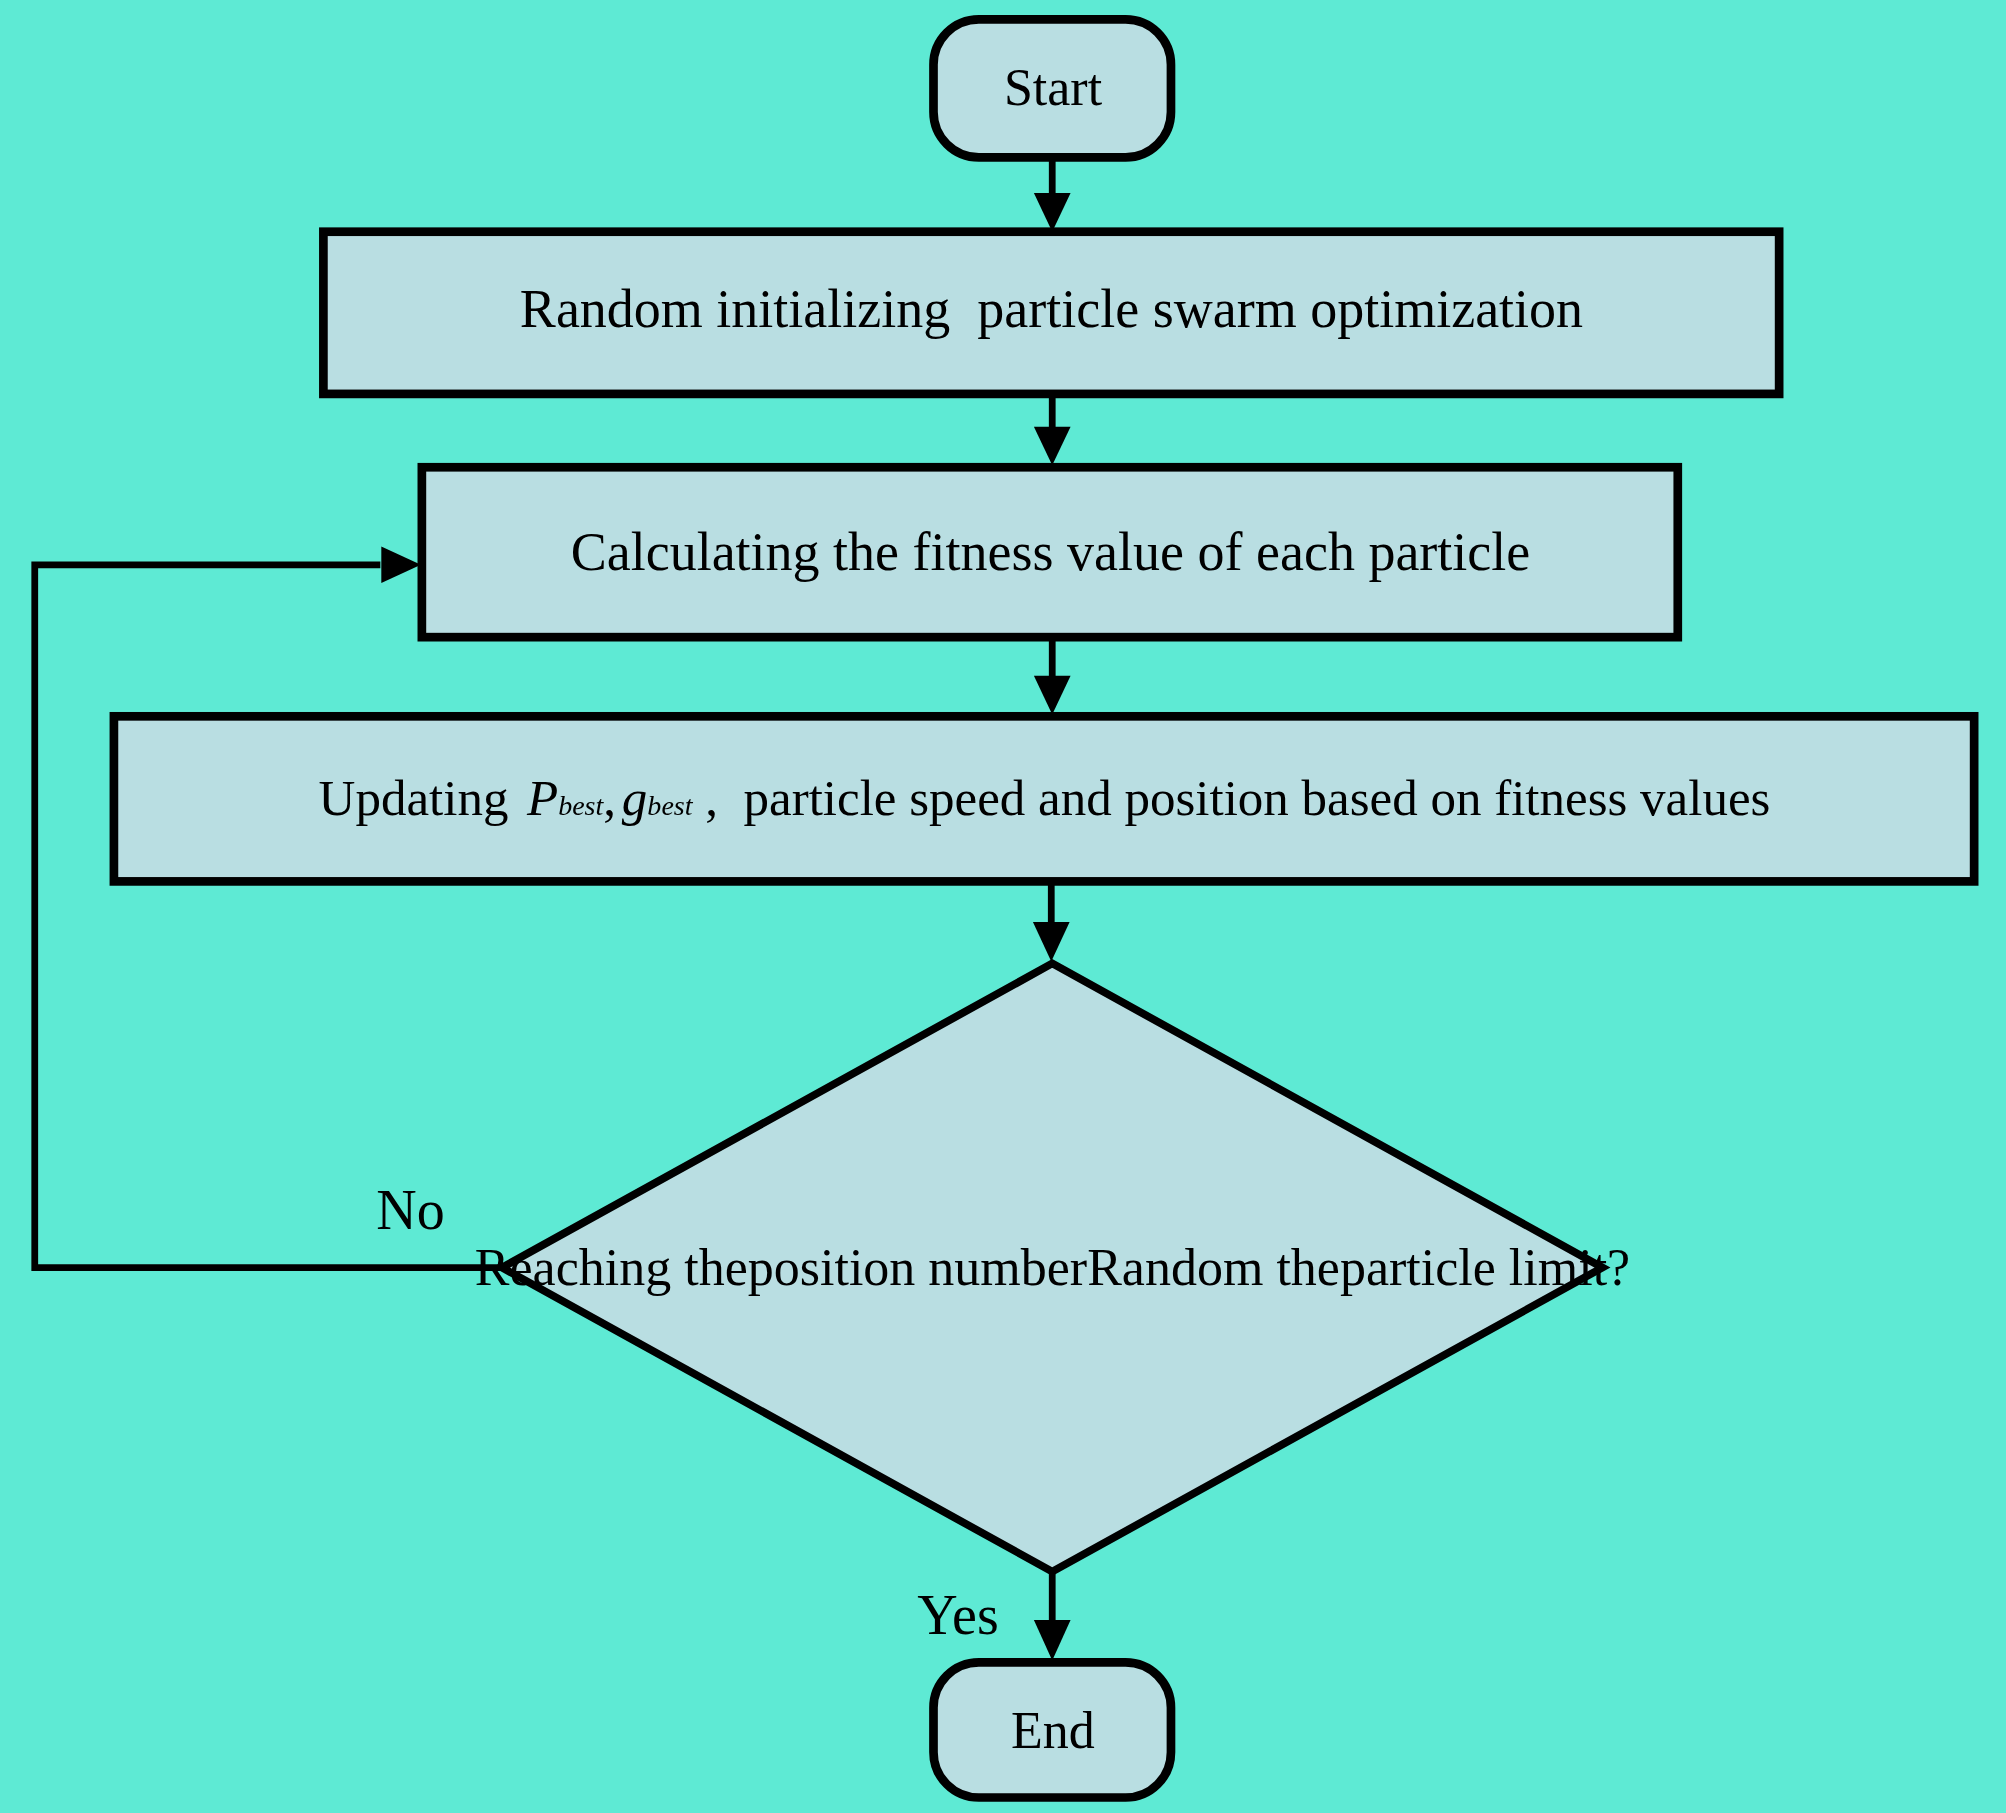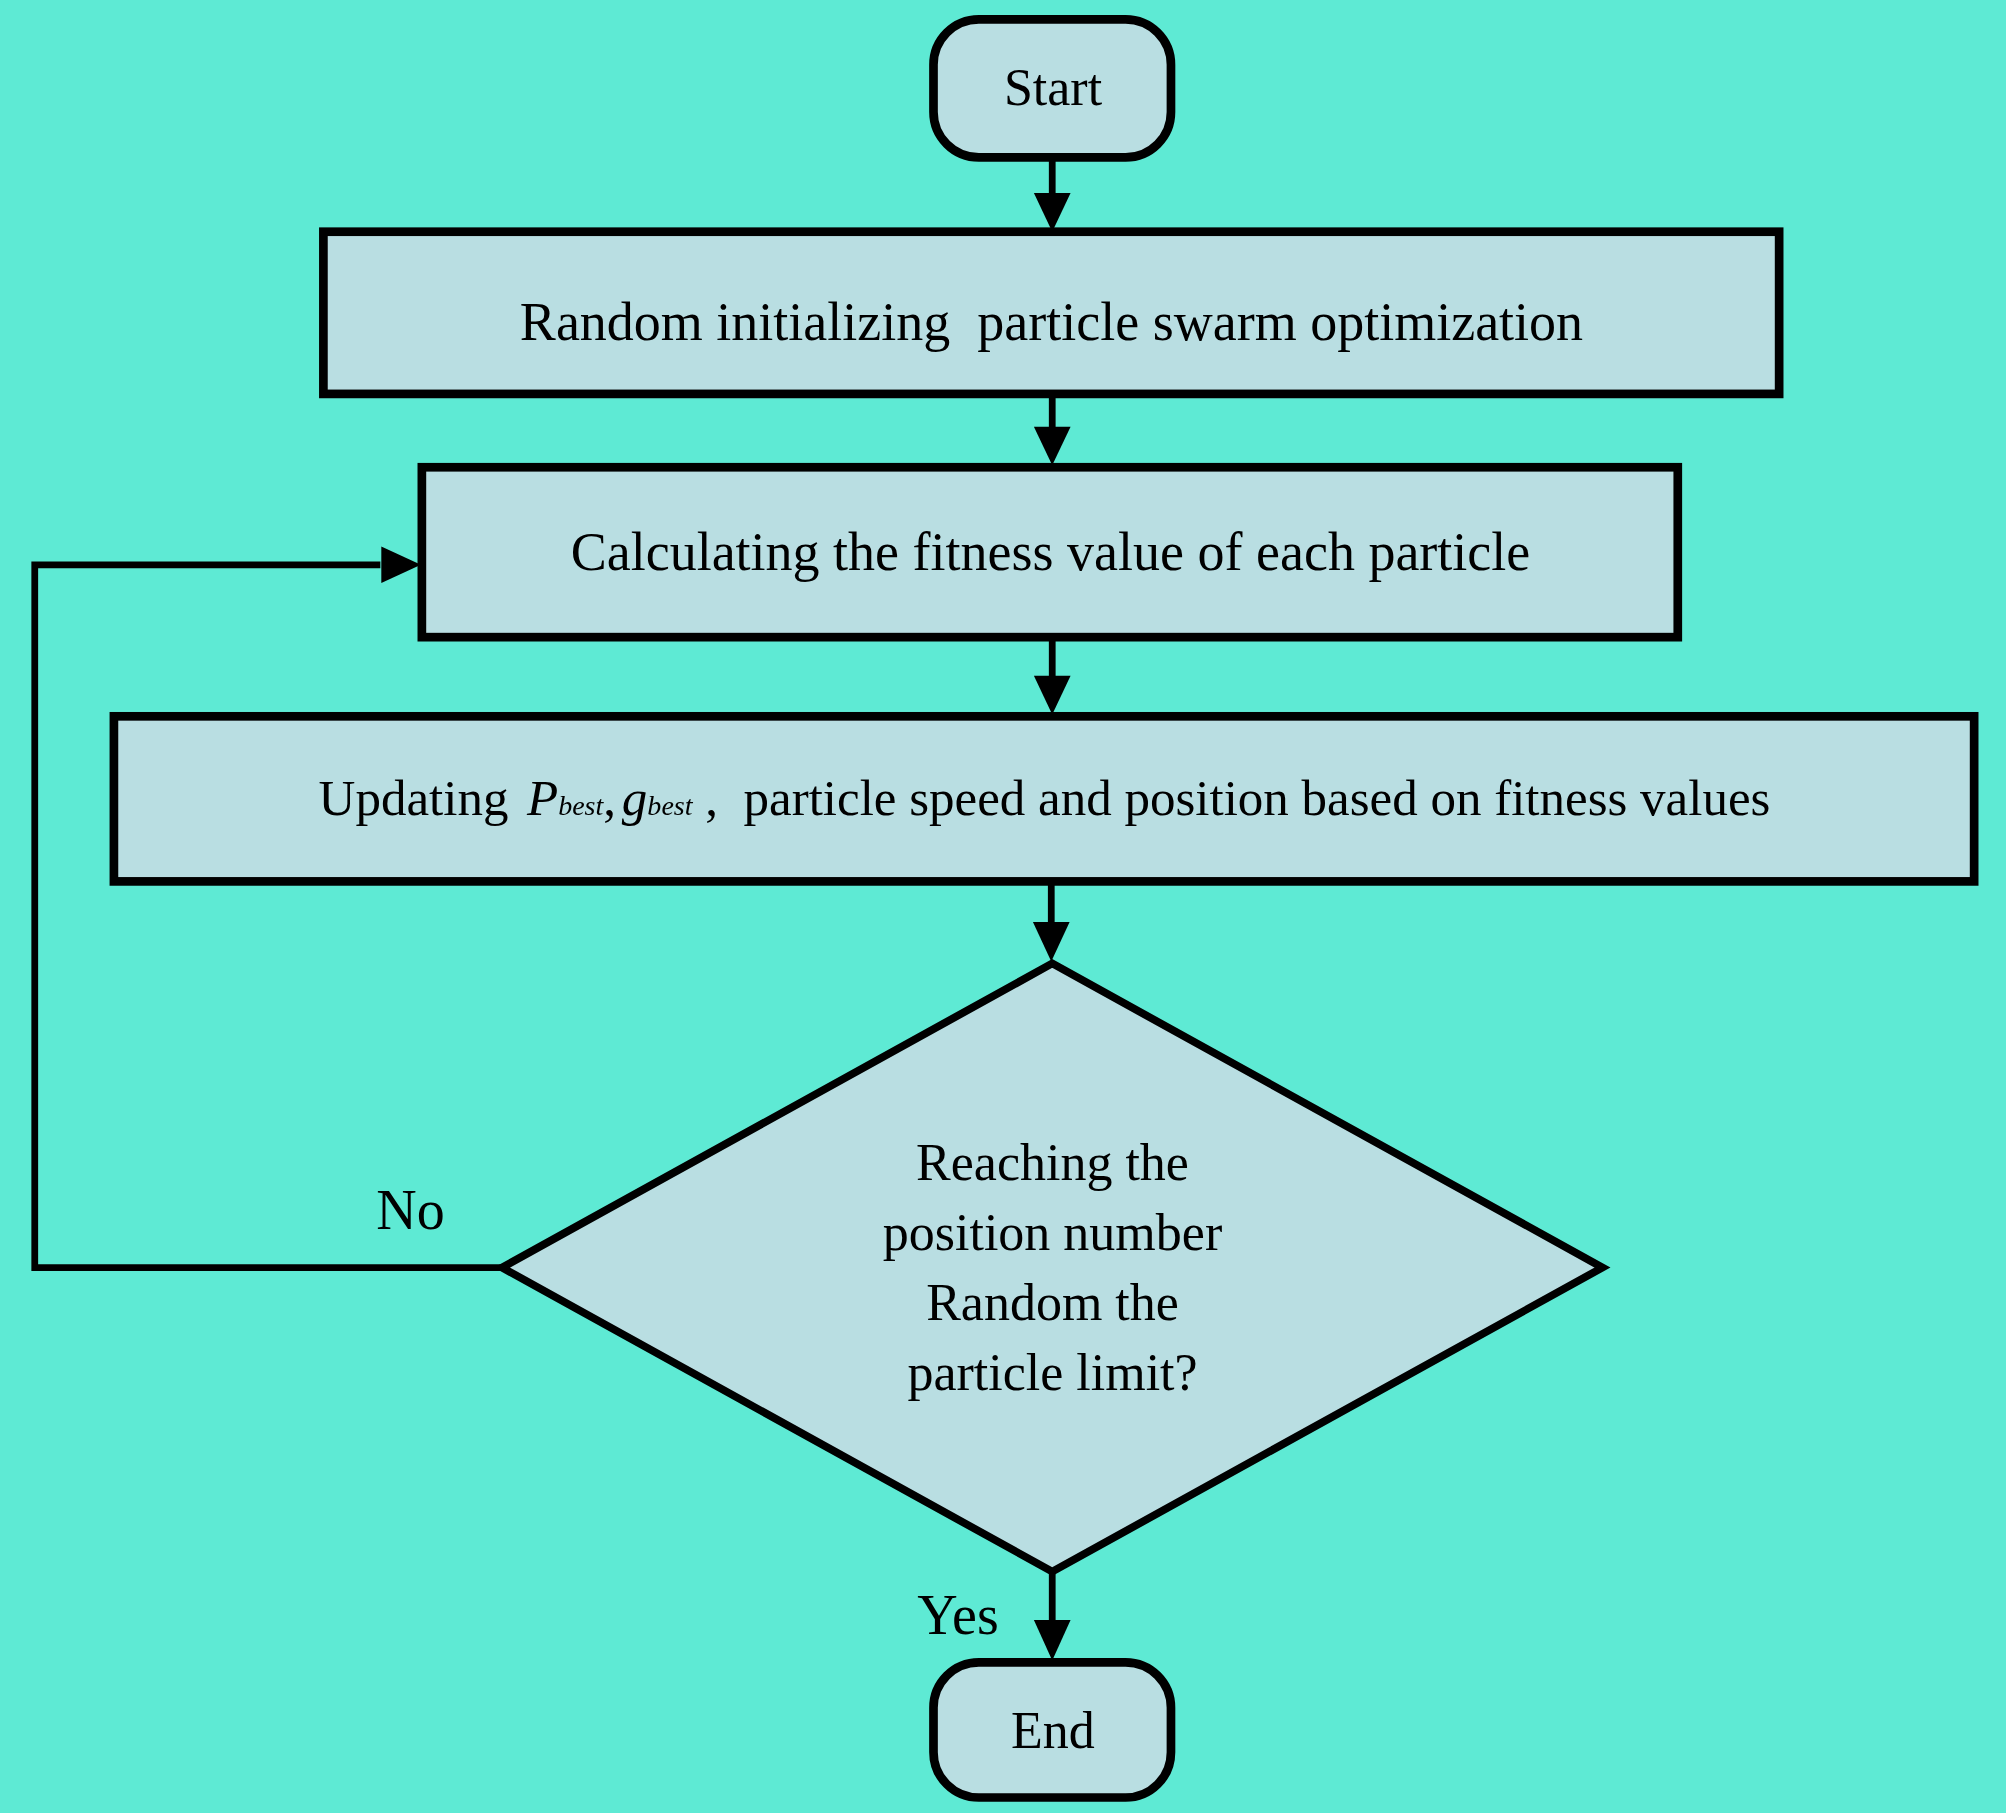--- a/index.html
+++ b/index.html
@@ -50,21 +50,20 @@
   .updating-label sub {
     font-style: italic;
     font-size: 0.55em;
     line-height: 0;
     position: relative;
     top: 0.28em;
   }
   .decision-label {
     font-size: 52px;
     line-height: 70px;
-    flex-direction: column;
     white-space: pre;
   }
   .edge-label {
     font-size: 56px;
   }
 </style>
 </head>
 <body>
 
 <div id="stage">
@@ -109,21 +108,21 @@
 
     <rect x="118" y="742" width="1927" height="171" fill="#b9dee2" stroke="#000000" stroke-width="9"></rect>
 
     <polygon points="1090,998 1660,1313 1090,1628 520,1313" fill="#b9dee2" stroke="#000000" stroke-width="8"></polygon>
 
     <rect x="967" y="1722" width="246" height="140" rx="47" ry="47" fill="#b9dee2" stroke="#000000" stroke-width="9"></rect>
   </svg>
 
   <div class="label terminator-label" style="left:934px; top:19.3px; width:238px; height:138px;">Start</div>
 
-  <div class="label process-label" style="left:333px; top:241px; width:1437px; height:162px;">Random initializing  particle swarm optimization</div>
+  <div class="label process-label" style="left:333px; top:228px; width:1437px; height:162px;">Random initializing  particle swarm optimization</div>
 
   <div class="label process-label" style="left:432px; top:467px; width:1237px; height:170px;">Calculating the fitness value of each particle</div>
 
   <div class="label updating-label" style="left:124px; top:716px; width:1841px; height:165px;">
     <span>Updating </span><span class="mvar">P</span><sub>best</sub><span>,</span><span class="mvar">g</span><sub>best</sub><span> , </span><span> particle speed and position based on fitness values</span>
   </div>
 
   <div class="label decision-label" style="left:618px; top:1089px; width:869px; height:357px;">
     <div>Reaching the</div>
     <div>position number</div>

